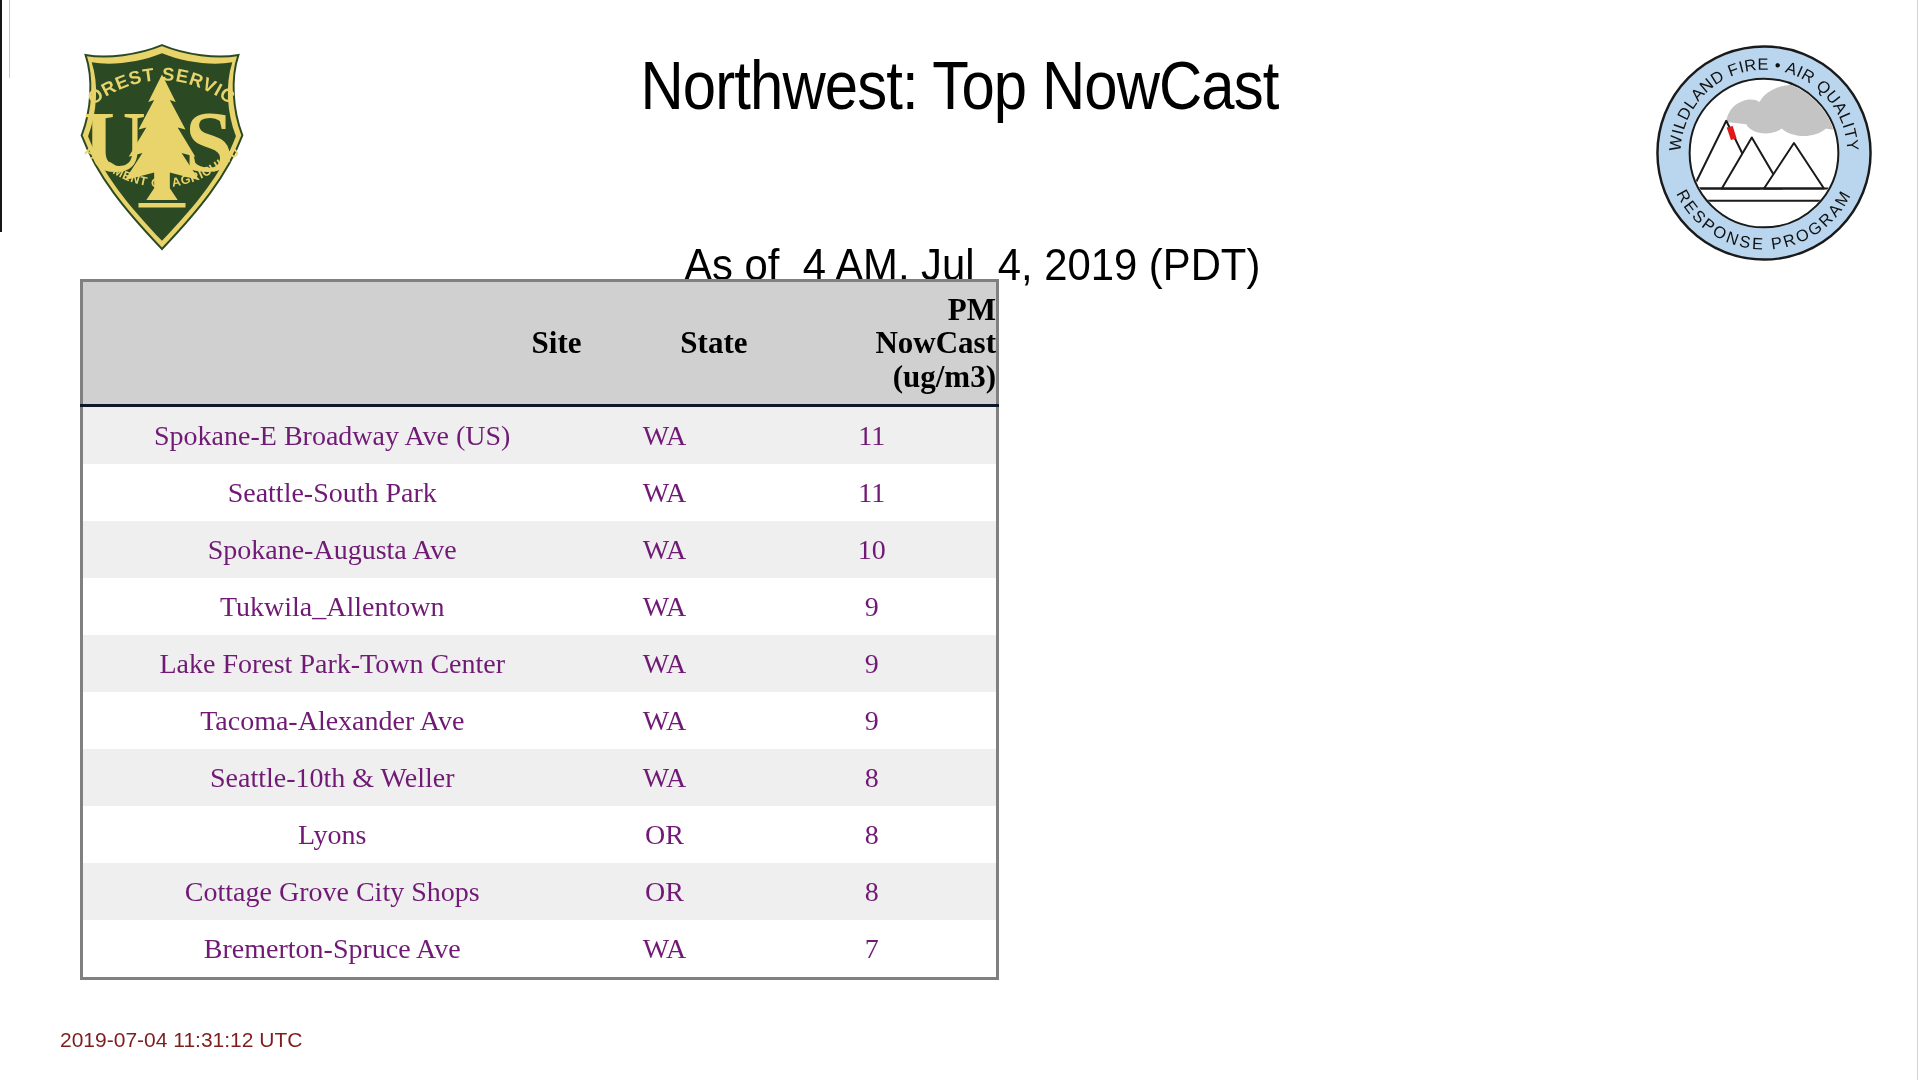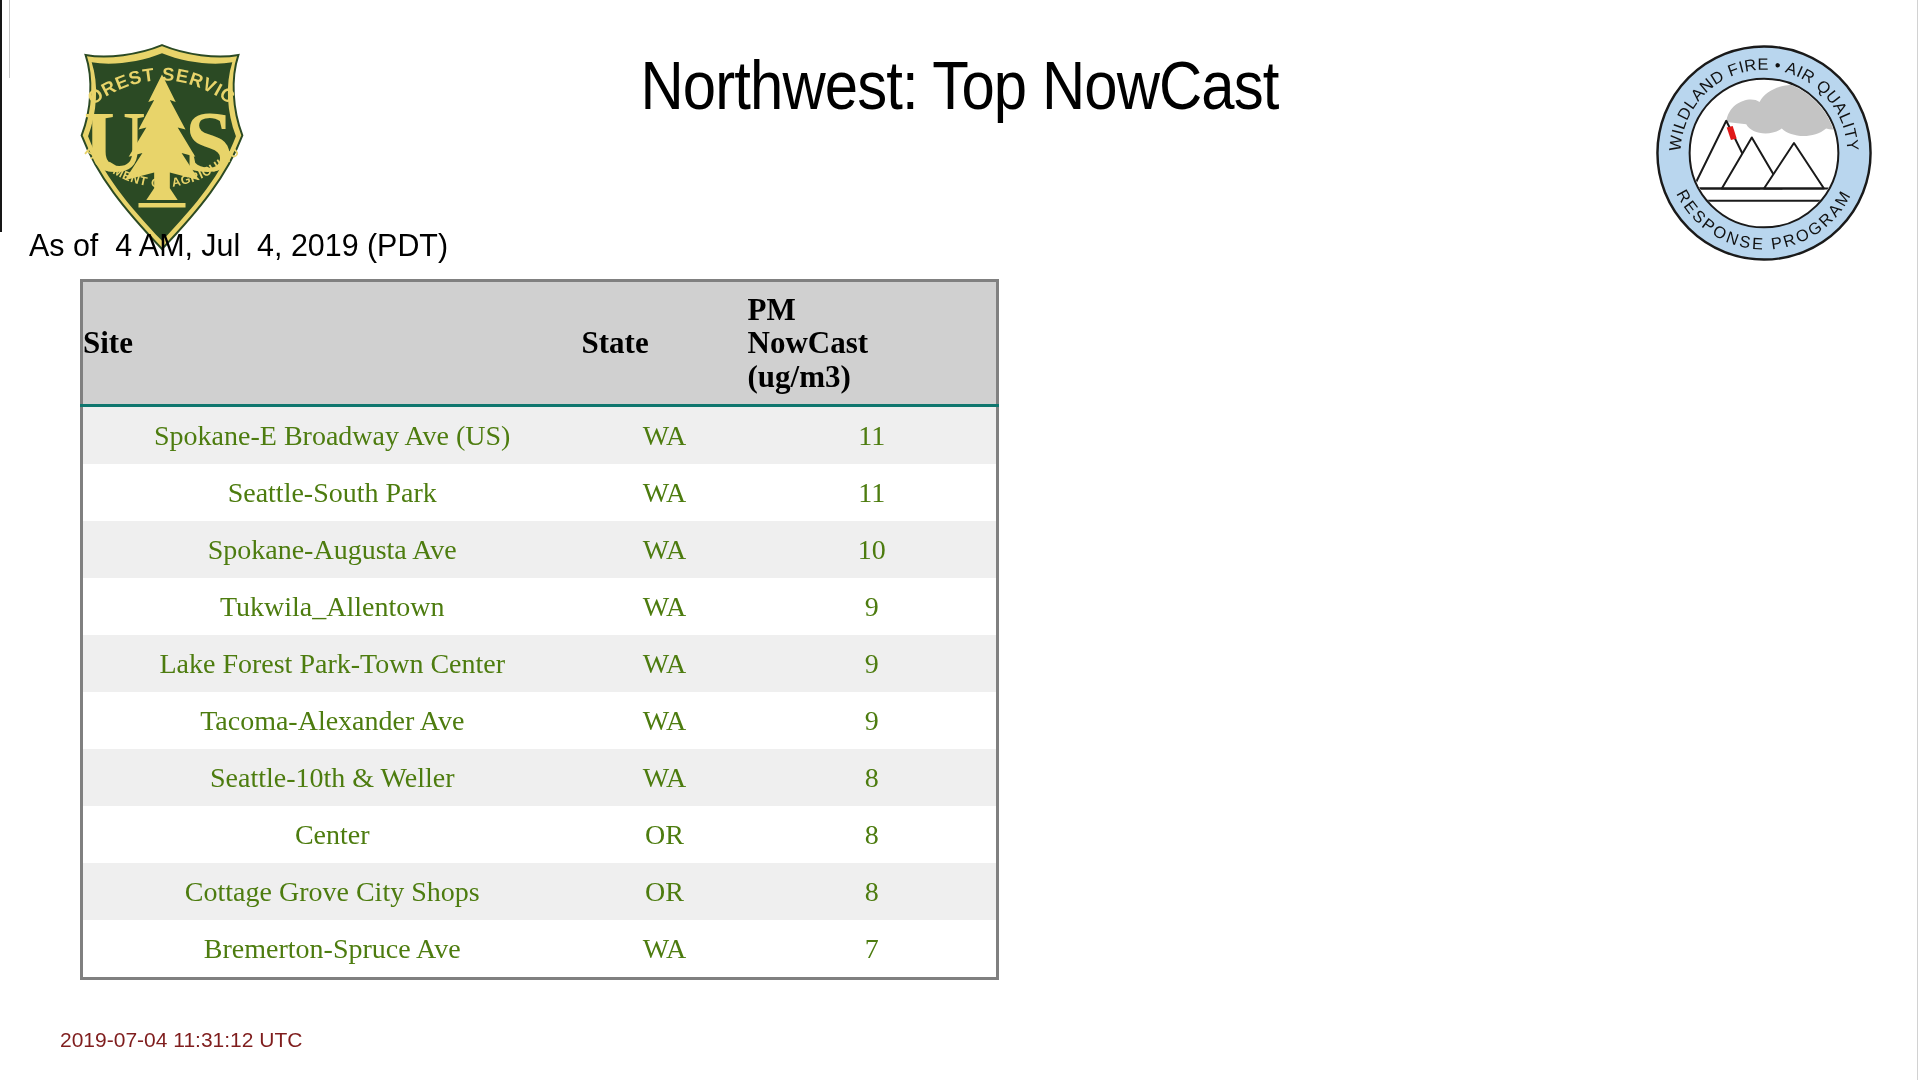--- a/index.html
+++ b/index.html
@@ -9,43 +9,43 @@
   }
   
   .edge-left{position:absolute;left:0;top:0;width:2px;height:232px;background:#161616;}
   .edge-left2{position:absolute;left:9px;top:0;width:1px;height:78px;background:#c9c9c9;}
   .edge-right{position:absolute;right:2px;top:0;width:1px;height:1080px;background:#d2d2d2;}
 
   
   .title{position:absolute;top:48px;left:0;width:100%;text-align:center;
          font-size:68px;line-height:1.1;color:#000;}
   .title .squeeze{display:inline-block;transform:scaleX(0.88);letter-spacing:-1px;}
-  .subtitle{position:absolute;top:190px;left:0;width:100%;text-align:left;
-            font-size:32px;color:#000;white-space:pre;}
+  .subtitle{position:absolute;top:190px;left:0;width:100%;text-align:center;
+            font-size:44px;color:#000;white-space:pre;}
   .subtitle .squeeze{display:inline-block;transform:scaleX(0.95);}
 
   
   .fs-logo{position:absolute;left:64px;top:38px;width:196px;height:222px;}
   .wf-logo{position:absolute;left:1653px;top:42px;width:222px;height:222px;}
 
   
   table.nowcast{
     position:absolute;left:80px;top:279px;width:916px;
     border-collapse:collapse;border:3px solid #808080;
     font-family:"Liberation Serif",serif;table-layout:fixed;background:#fff;
   }
   table.nowcast thead th{
-    background:#d0d0d0;border-bottom:3px solid #0f766e;
-    font-size:31px;font-weight:bold;text-align:left;vertical-align:middle;
+    background:#d0d0d0;border-bottom:3px solid #0f172a;
+    font-size:31px;font-weight:bold;text-align:right;vertical-align:middle;
     height:122px;padding:0;color:#000;
   }
   table.nowcast thead th.pm{white-space:pre-line;line-height:1.08;}
   table.nowcast tbody td{
     height:57px;font-size:28px;text-align:center;vertical-align:middle;
-    padding:0;color:#4d7c0f;
+    padding:0;color:#701a75;
   }
   table.nowcast tbody tr.stripe{background:#efefef;}
 
   .footer{position:absolute;left:60px;top:1028px;font-size:21px;color:#7f1d1d;}
 </style>
 </head>
 <body>
 
 <div class="edge-left"></div>
 <div class="edge-left2"></div>
@@ -149,21 +149,21 @@
     <td>Tacoma-Alexander Ave</td>
     <td>WA</td>
     <td>9</td>
   </tr>
       <tr class="stripe">
     <td>Seattle-10th &amp; Weller</td>
     <td>WA</td>
     <td>8</td>
   </tr>
       <tr>
-    <td>Center</td>
+    <td>Lyons</td>
     <td>OR</td>
     <td>8</td>
   </tr>
       <tr class="stripe">
     <td>Cottage Grove City Shops</td>
     <td>OR</td>
     <td>8</td>
   </tr>
       <tr>
     <td>Bremerton-Spruce Ave</td>

